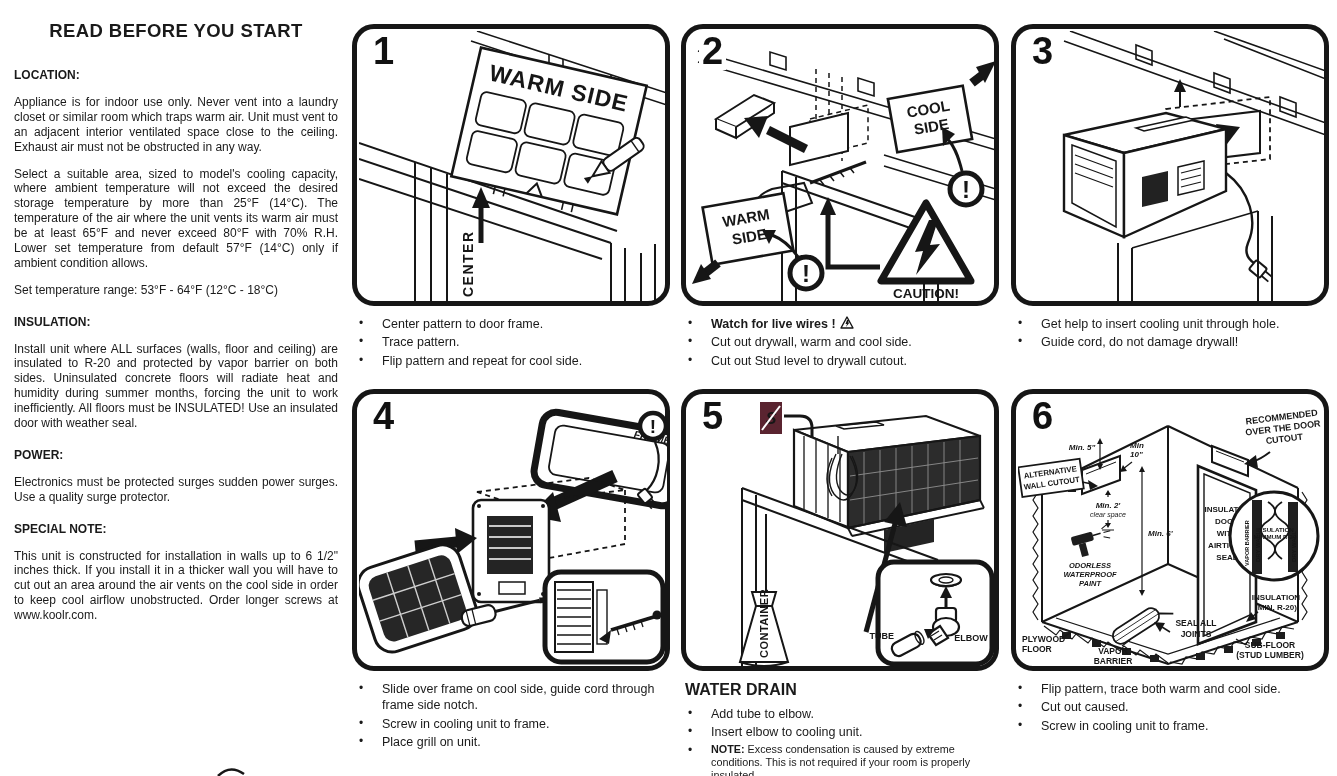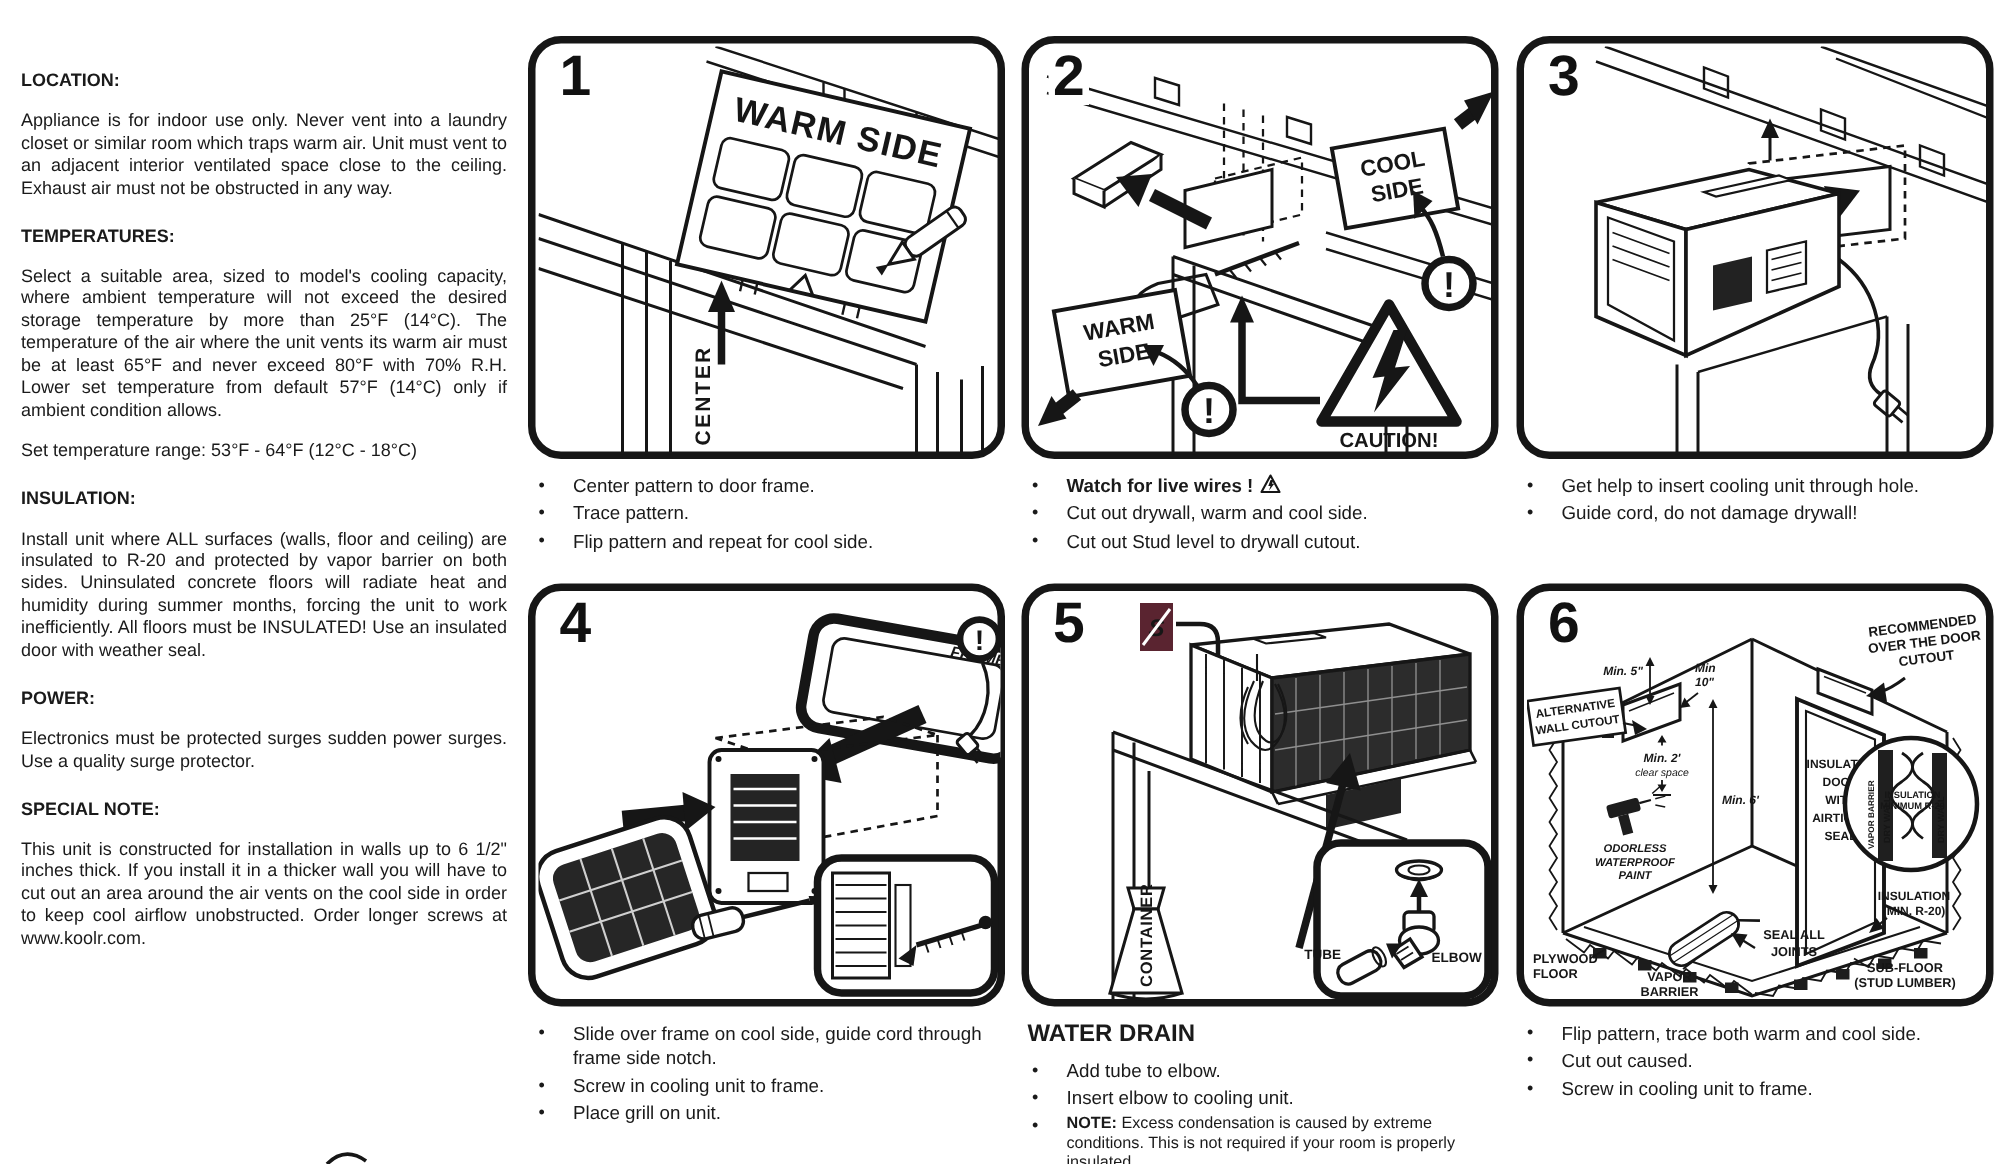--- a/index.html
+++ b/index.html
@@ -26,27 +26,27 @@
   .cap li.note { font-size:10.8px; line-height:1.25; }
   .tri { vertical-align:-1px; margin-left:4px; }
 
   .page-artifact { position:absolute; left:216px; top:762px; }
   text { fill:#161616; }
 </style>
 </head>
 <body>
 
 <div class="leftcol">
+  <h1 class="title">READ BEFORE YOU START</h1>
 
   <div class="sec">
     <h2>LOCATION:</h2>
     <p>Appliance is for indoor use only. Never vent into a laundry closet or similar room which traps warm air. Unit must vent to an adjacent interior ventilated space close to the ceiling. Exhaust air must not be obstructed in any way.</p>
   </div>
   <div class="sec">
-    <h2>TEMPERATURES:</h2>
     <p>Select a suitable area, sized to model's cooling capacity, where ambient temperature will not exceed the desired storage temperature by more than 25°F (14°C). The temperature of the air where the unit vents its warm air must be at least 65°F and never exceed 80°F with 70% R.H. Lower set temperature from default 57°F (14°C) only if ambient condition allows.</p>
     <p>Set temperature range: 53°F - 64°F (12°C - 18°C)</p>
   </div>
   <div class="sec">
     <h2>INSULATION:</h2>
     <p>Install unit where ALL surfaces (walls, floor and ceiling) are insulated to R-20 and protected by vapor barrier on both sides. Uninsulated concrete floors will radiate heat and humidity during summer months, forcing the unit to work inefficiently. All floors must be INSULATED!  Use an insulated door with weather seal.</p>
   </div>
   <div class="sec">
     <h2>POWER:</h2>
     <p>Electronics must be protected surges sudden power surges. Use a quality surge protector.</p>

